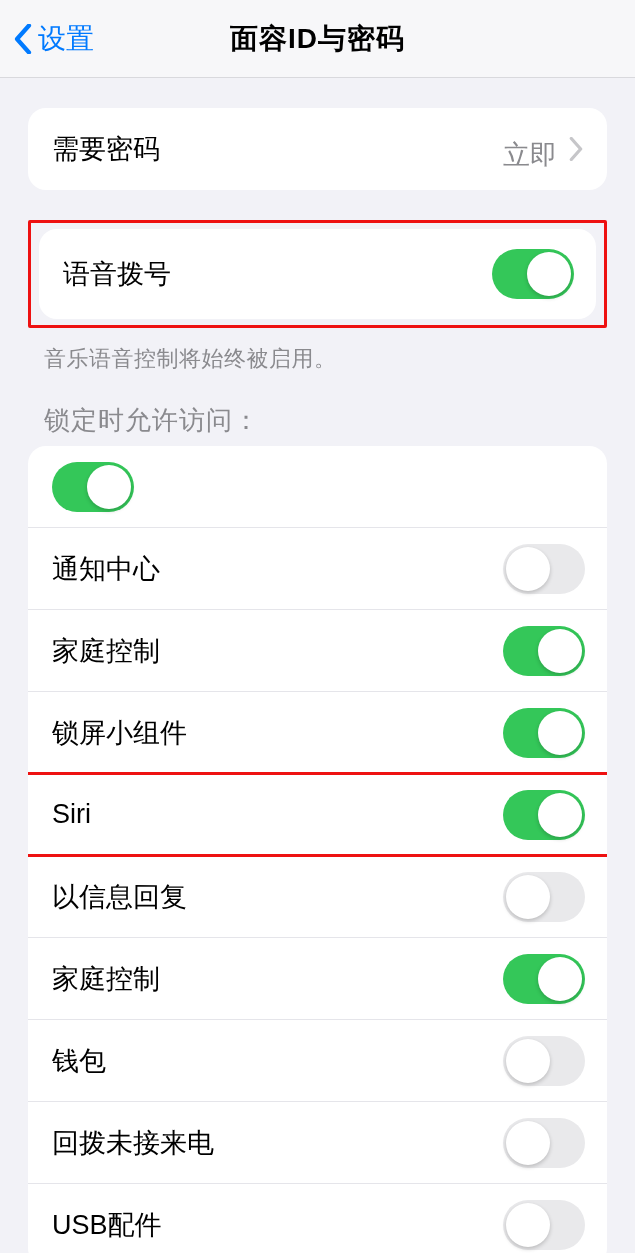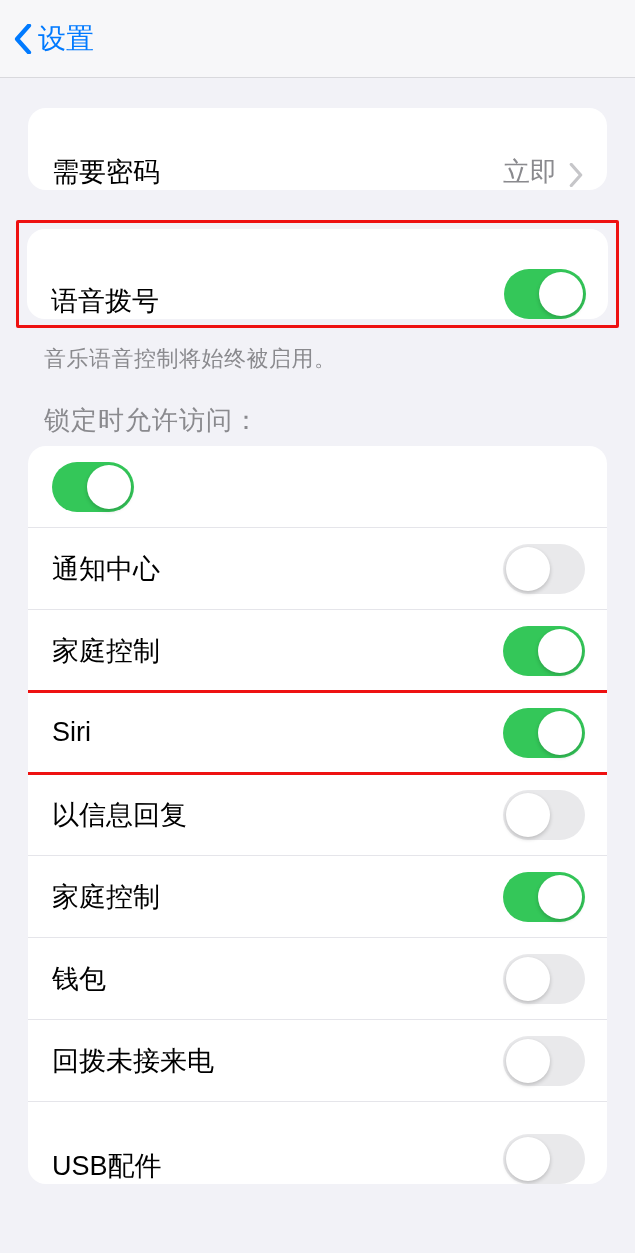--- a/index.html
+++ b/index.html
@@ -48,21 +48,21 @@
     overflow: hidden;
   }
   .group.first { margin-top: 30px; }
   .row {
     display: flex;
     align-items: center;
     min-height: 82px;
     padding: 0 22px 0 24px;
     border-bottom: 1px solid #e5e5ea;
   }
-  .row:last-child { border-bottom: none; align-items: flex-end; }
+  .row:last-child { border-bottom: none; }
   .row .label {
     font-size: 27px;
     flex: 1;
   }
   .row .value {
     font-size: 27px;
     color: #8a8a8e;
     margin-right: 10px;
     margin-top: 12px;
   }
@@ -98,21 +98,21 @@
     position: absolute;
     top: 3px; left: 3px;
     box-shadow: 0 2px 4px rgba(0,0,0,0.2);
     transition: left .15s;
   }
   .toggle.on { background: #34c759; }
   .toggle.on .knob { left: 35px; }
   .hl {
     border: 3px solid #e11;
     border-radius: 2px;
-    margin: 0 16px;
+    margin: 0 28px;
   }
   .hl .group { margin: 0 8px; border-radius: 18px; }
   .hl-row {
     position: relative;
   }
   .hl-row::before {
     content: "";
     position: absolute;
     left: -22px; right: -20px; top: -2px; bottom: -2px;
     border: 3px solid #e11;
@@ -125,20 +125,21 @@
 
 <div class="nav">
   <div class="nav-back">
     <span class="chev">
       <svg viewBox="0 0 12 20" width="18" height="30">
           <polyline points="10,1 2,10 10,19" fill="none" stroke="#007aff" stroke-width="2.8" stroke-linecap="round" stroke-linejoin="round"></polyline>
         </svg>
     </span>
     <span>设置</span>
   </div>
+  <div class="nav-title">面容ID与密码</div>
 </div>
 
 <div class="content">
 
   <div class="group first">
     <div class="row">
       <div class="label">需要密码</div>
       <div class="value">立即</div>
       <span class="disclosure">
         <svg viewBox="0 0 12 20" width="14" height="24">
@@ -176,20 +177,26 @@
         <div class="toggle">
           <div class="knob"></div>
         </div>
       </div>
       <div class="row">
         <div class="label">家庭控制</div>
         <div class="toggle on">
           <div class="knob"></div>
         </div>
       </div>
+      <div class="row">
+        <div class="label">锁屏小组件</div>
+        <div class="toggle on">
+          <div class="knob"></div>
+        </div>
+      </div>
       <div class="row hl-row">
         <div class="label">Siri</div>
         <div class="toggle on">
           <div class="knob"></div>
         </div>
       </div>
       <div class="row">
         <div class="label">以信息回复</div>
         <div class="toggle">
           <div class="knob"></div>

